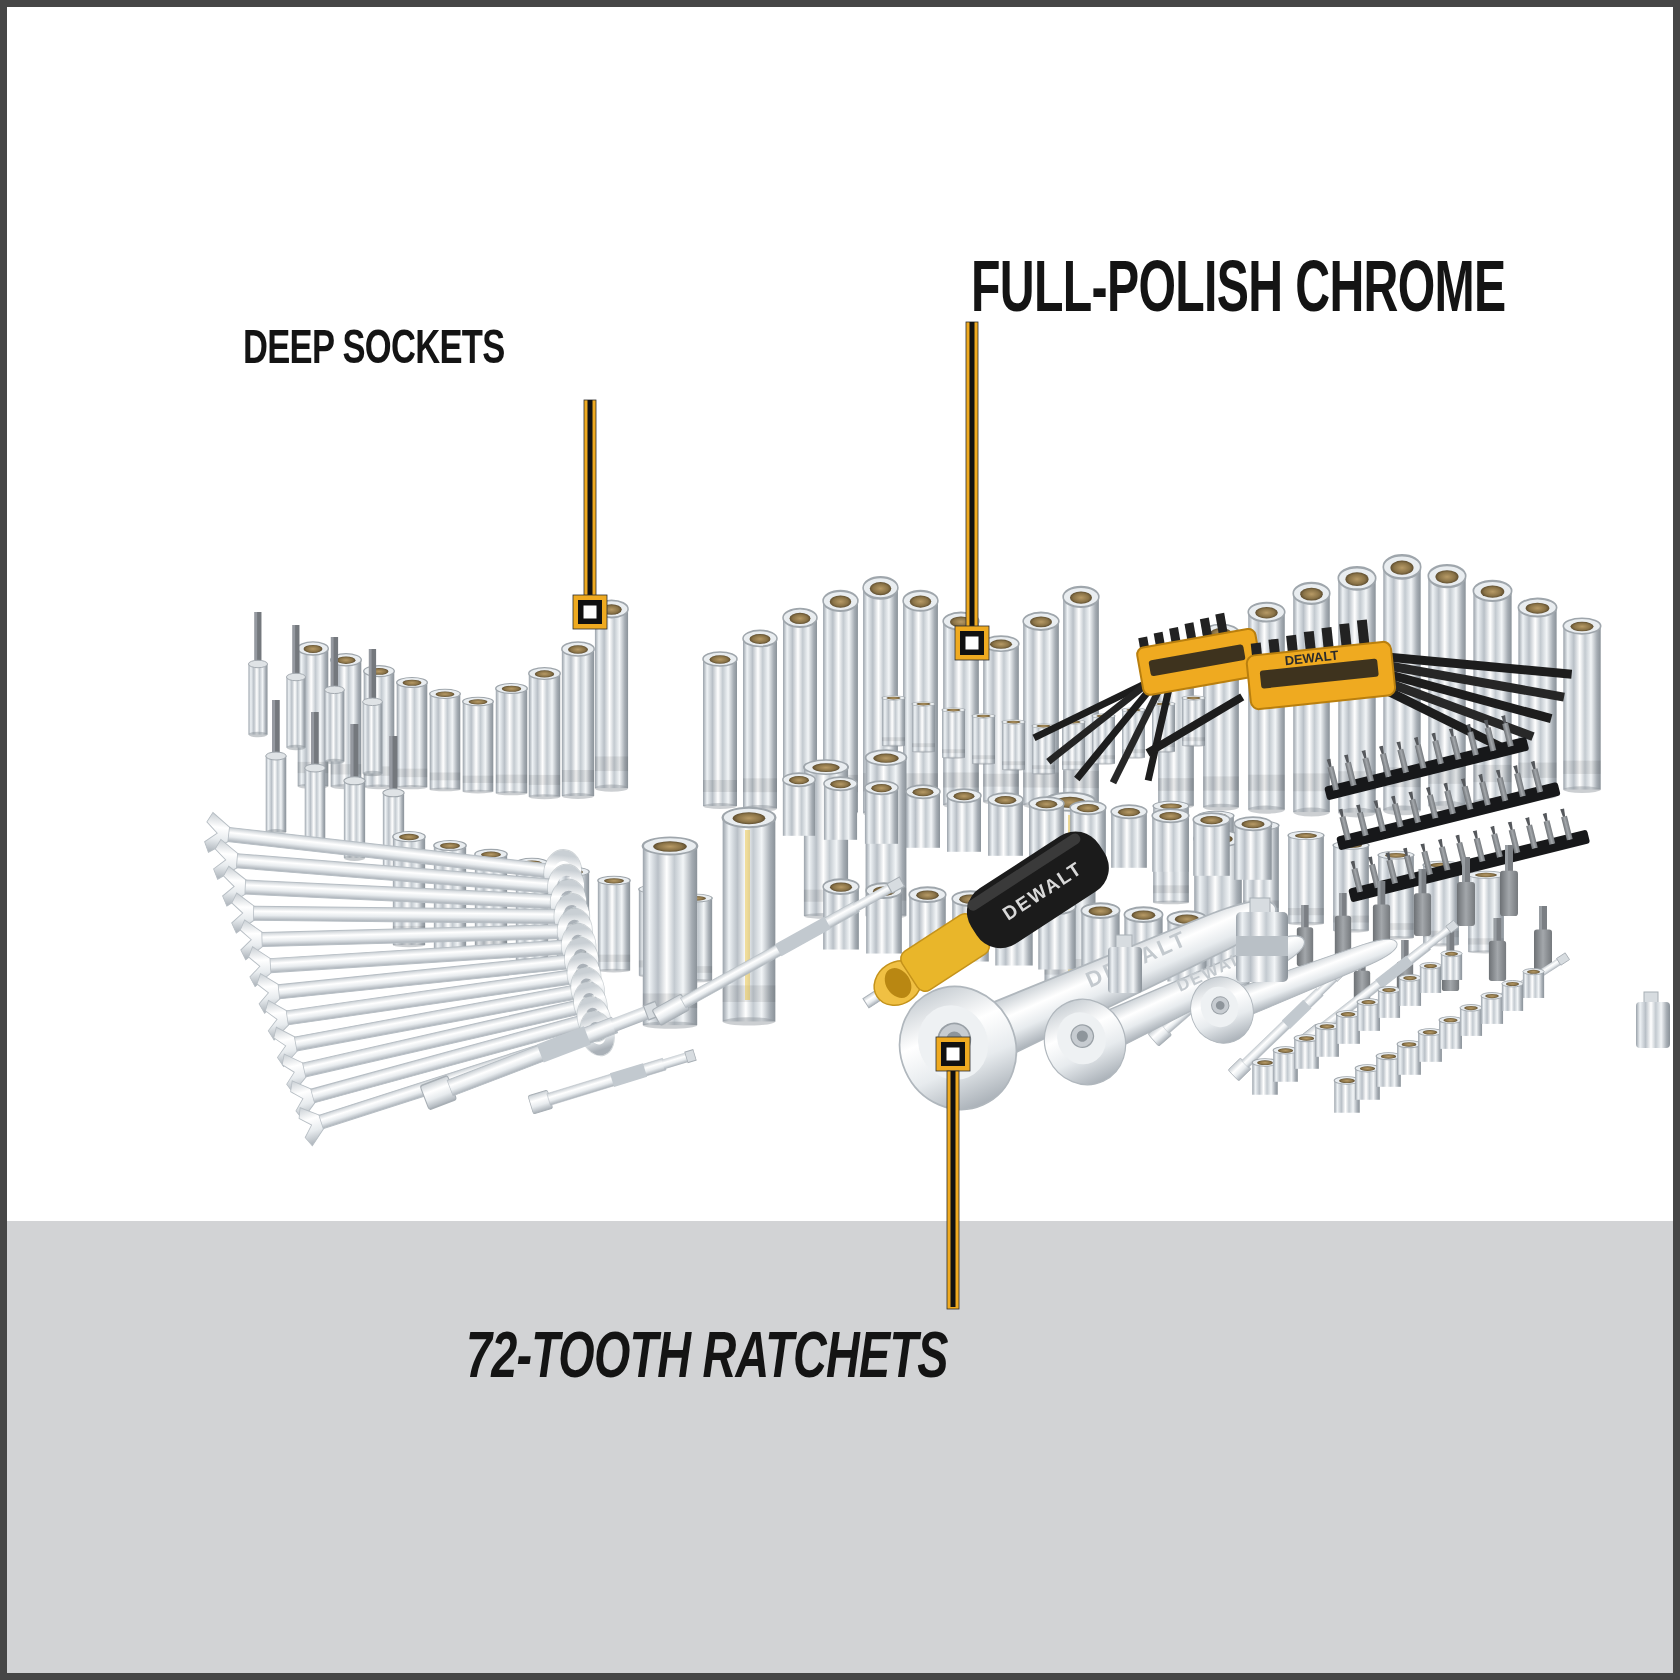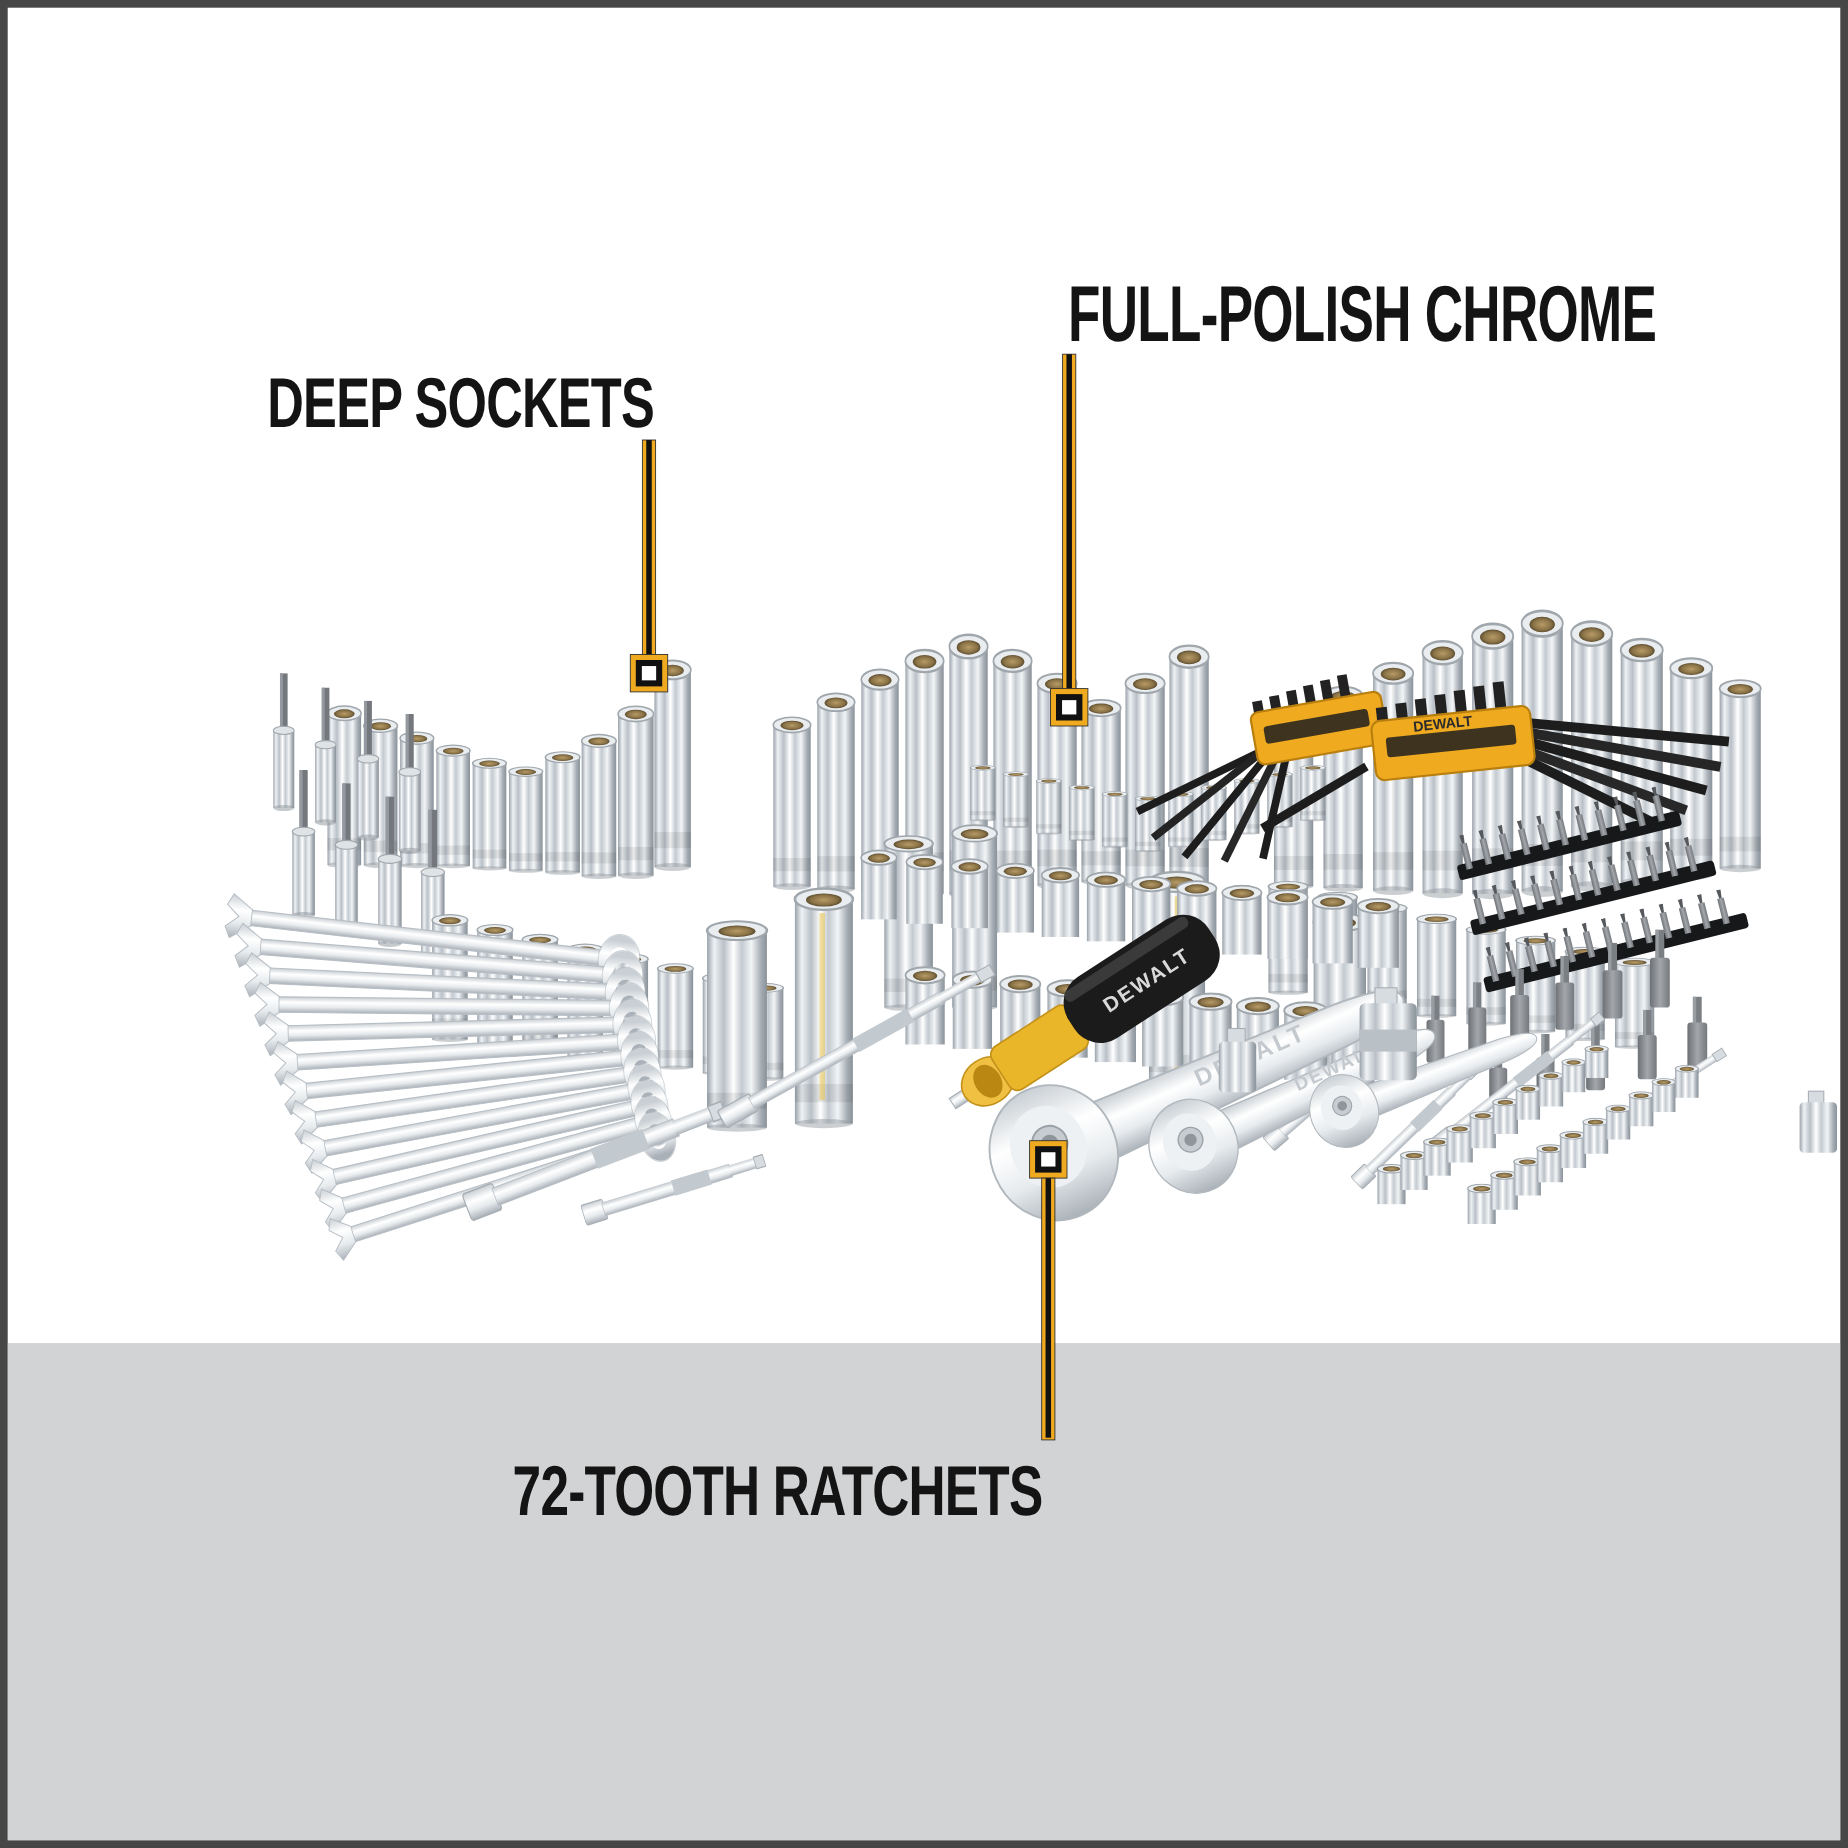--- a/index.html
+++ b/index.html
@@ -12,25 +12,25 @@
     font-family:"Liberation Sans", sans-serif;
   }
   .band{
     position:absolute; left:0; right:0; top:1214px; bottom:0; background:var(--band);
   }
   .scene{ position:absolute; left:-7px; top:-7px; width:1680px; height:1680px; }
   .callout-label{
     position:absolute; color:var(--ink); font-weight:bold; white-space:nowrap; line-height:1;
   }
   .cond{ display:inline-block; transform-origin:0 50%; letter-spacing:-1px; }
-  .lbl-deep{ left:236px; top:327px; font-size:64px; }
+  .lbl-deep{ left:236px; top:316px; font-size:48px; }
   .lbl-deep .cond{ transform:scaleX(0.72); }
   .lbl-chrome{ left:964px; top:243px; font-size:72px; }
   .lbl-chrome .cond{ transform:scaleX(0.67); }
-  .lbl-ratchet{ left:459px; top:1316px; font-size:64px; }
+  .lbl-ratchet{ left:459px; top:1316px; font-size:64px;font-style:italic; }
   .lbl-ratchet .cond{ transform:scaleX(0.73); }
   .accent-fill{ fill:var(--accent); }
   .ink-fill{ fill:#111111; }
 </style>
 </head>
 <body>
 
 <div class="stage">
   <div class="band"></div>
 

